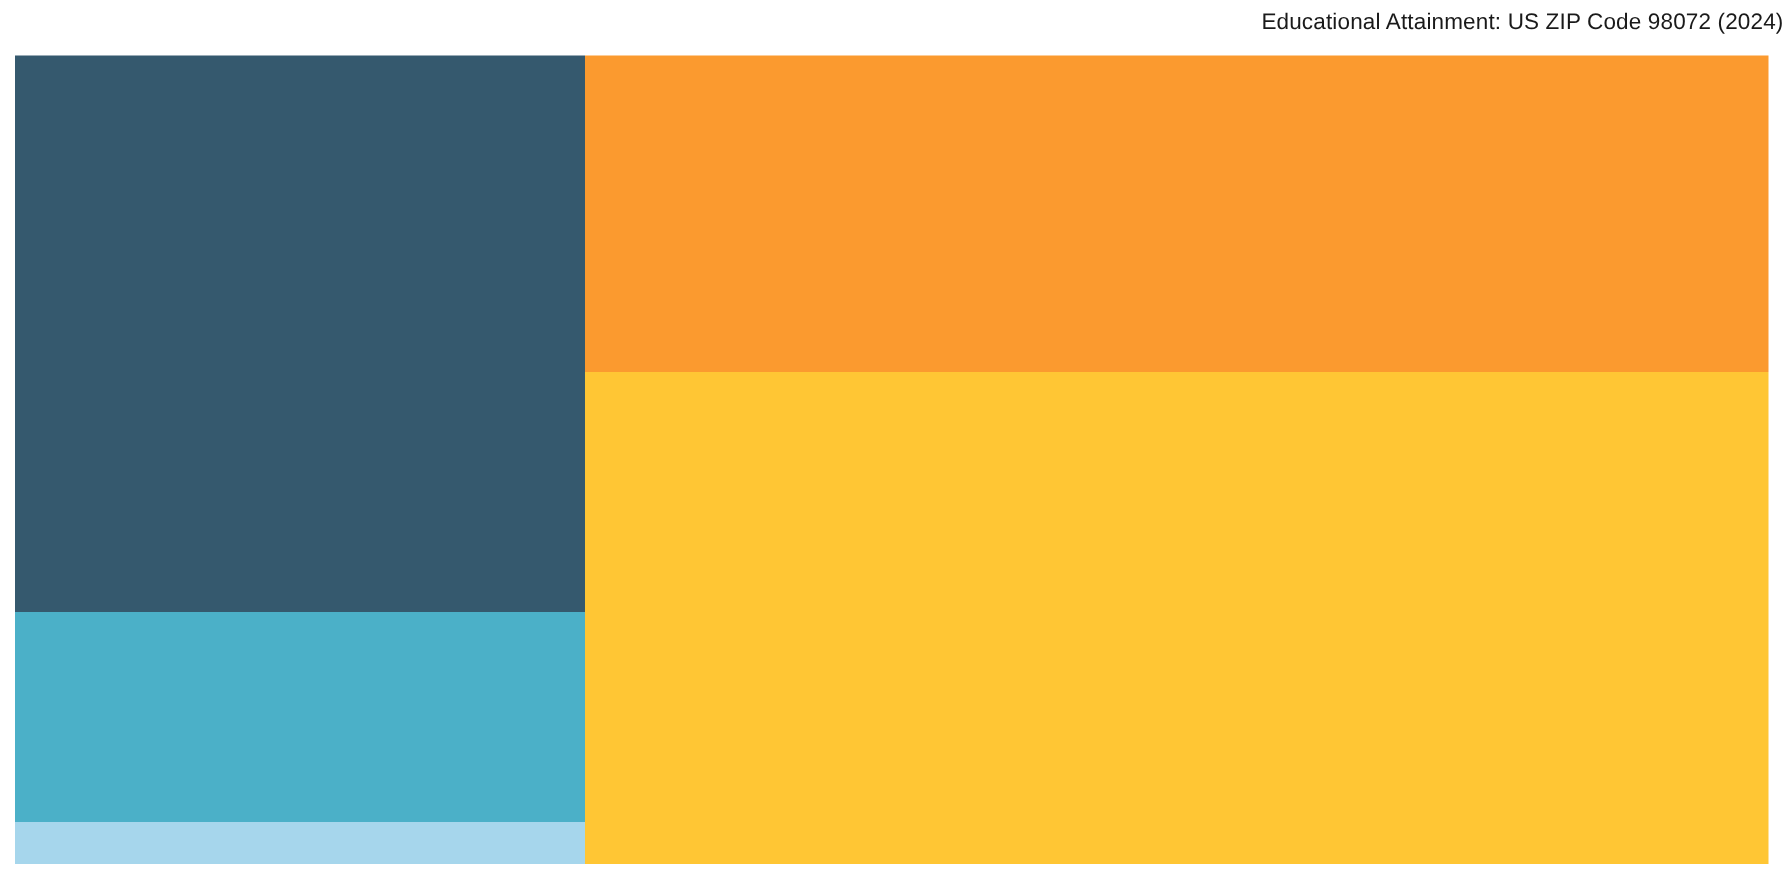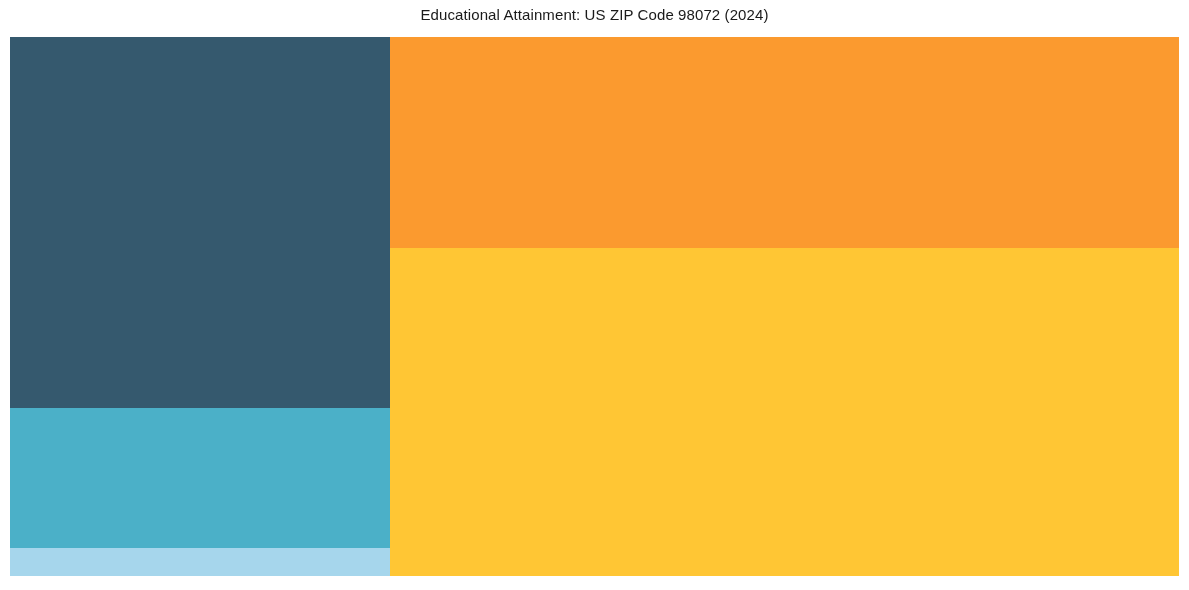--- a/index.html
+++ b/index.html
@@ -20,21 +20,21 @@
     width: 1189px;
     height: 590px;
     background: #ffffff;
   }
 
   #chart-title {
     position: absolute;
     left: 0;
     top: 6px;
     width: 1189px;
-    text-align: center;
+    text-align: right;
     font-family: "Liberation Sans", sans-serif;
     font-size: 15px;
     font-weight: 400;
     color: #1a1a1a;
     letter-spacing: 0.1px;
     line-height: 18px;
     white-space: nowrap;
   }
 
   #treemap {

